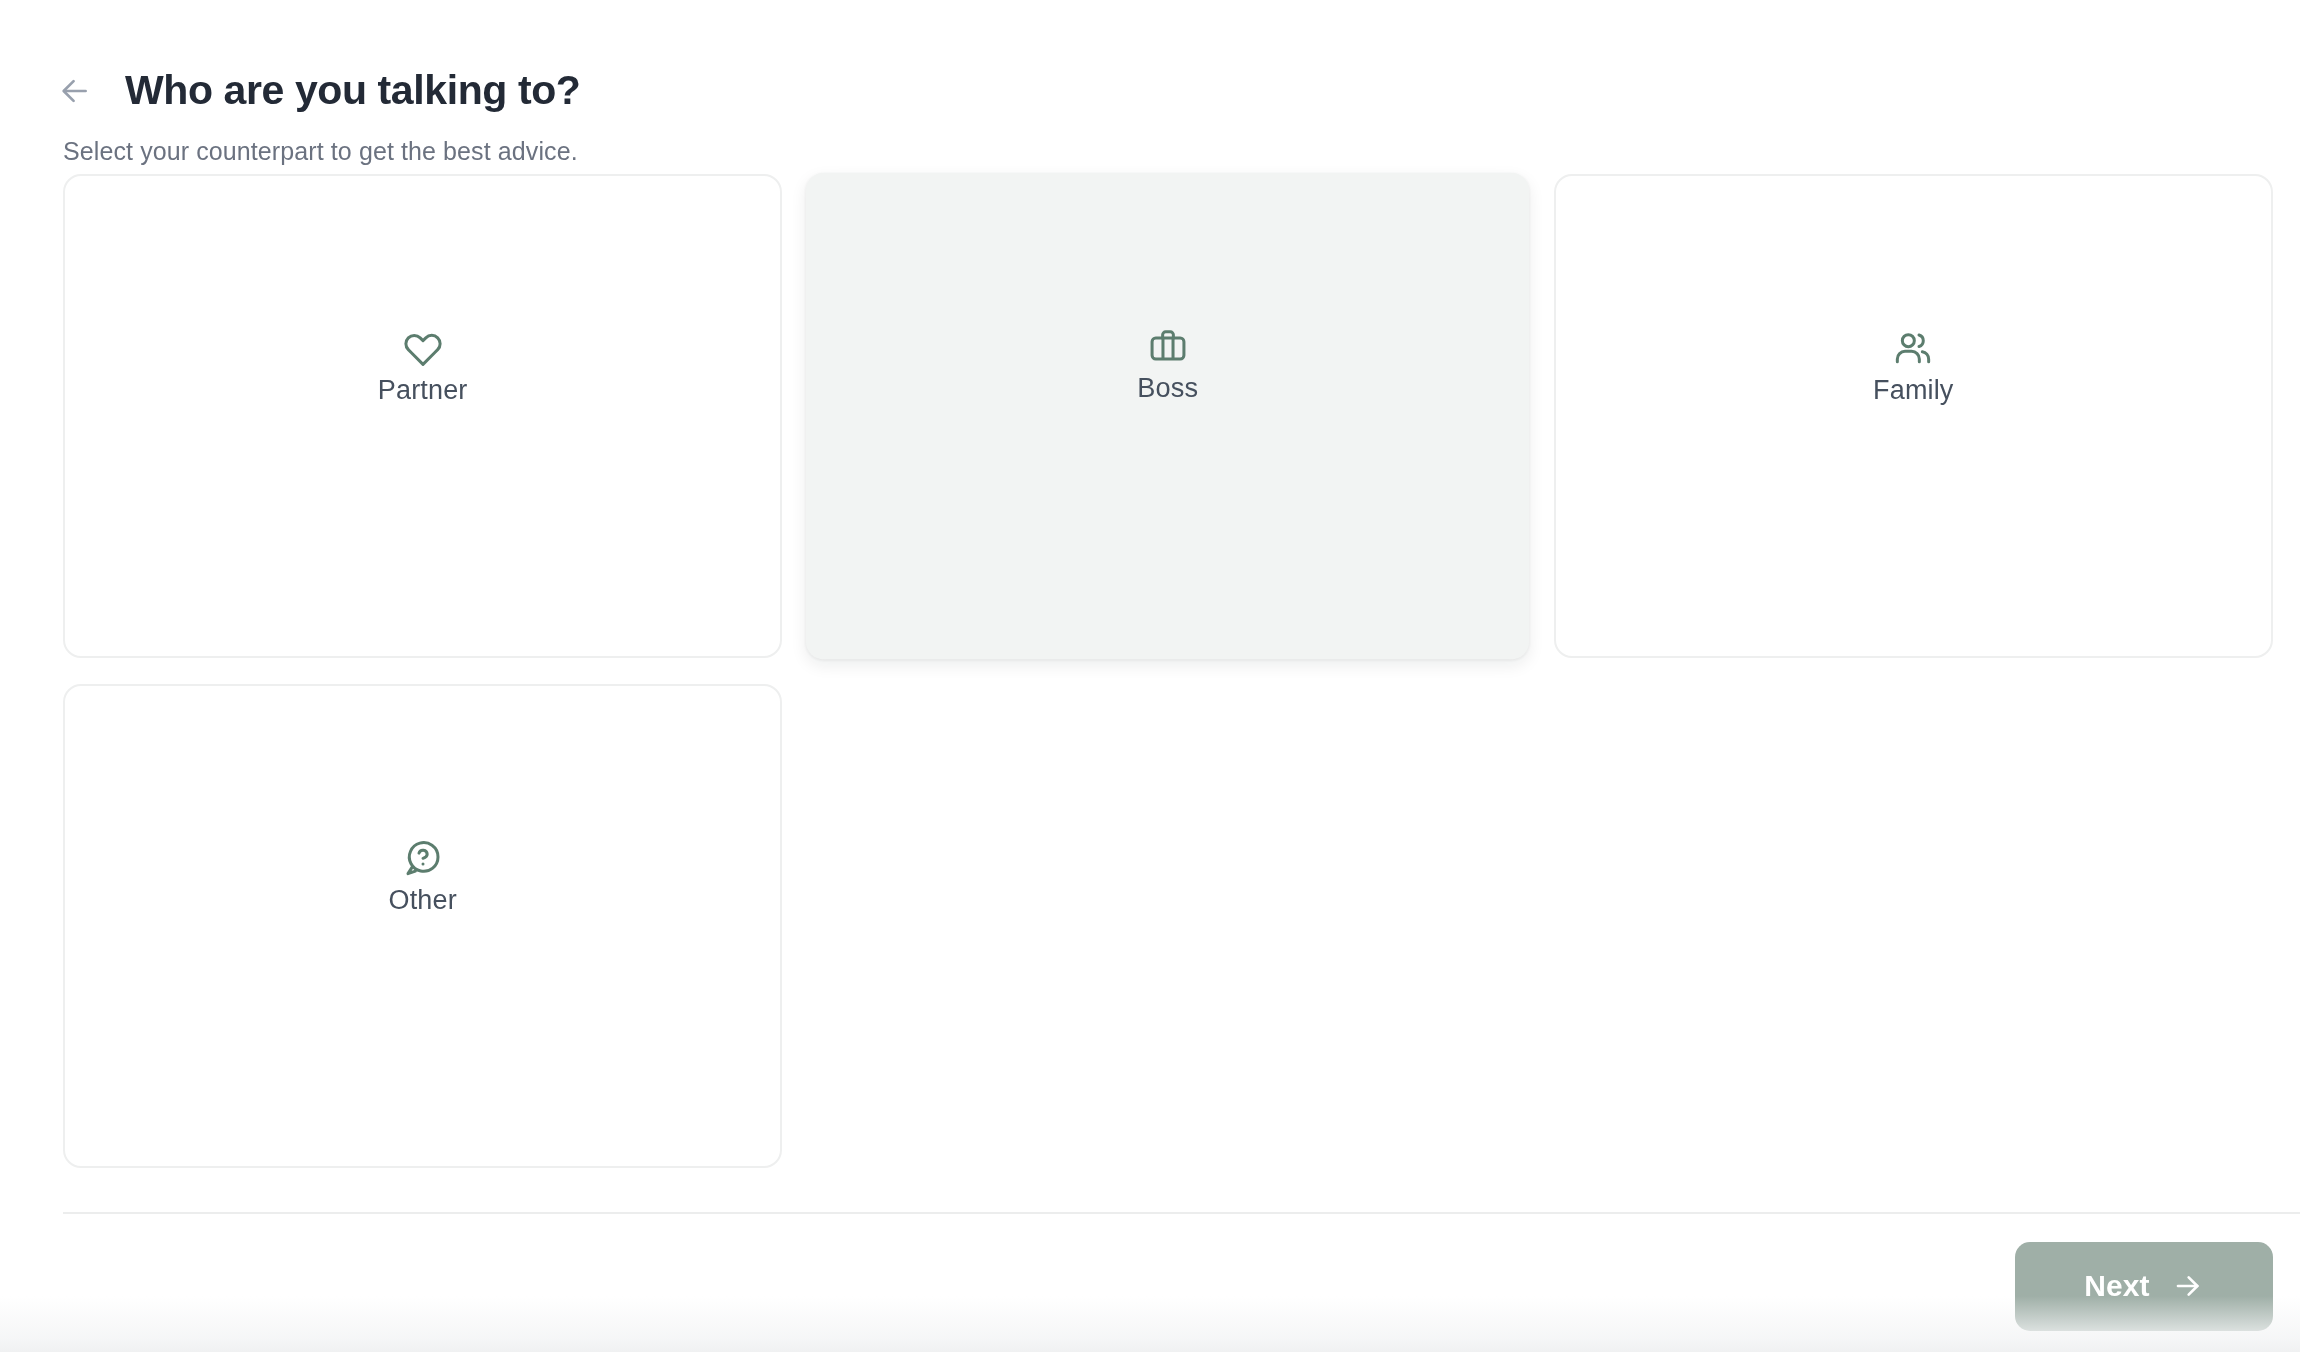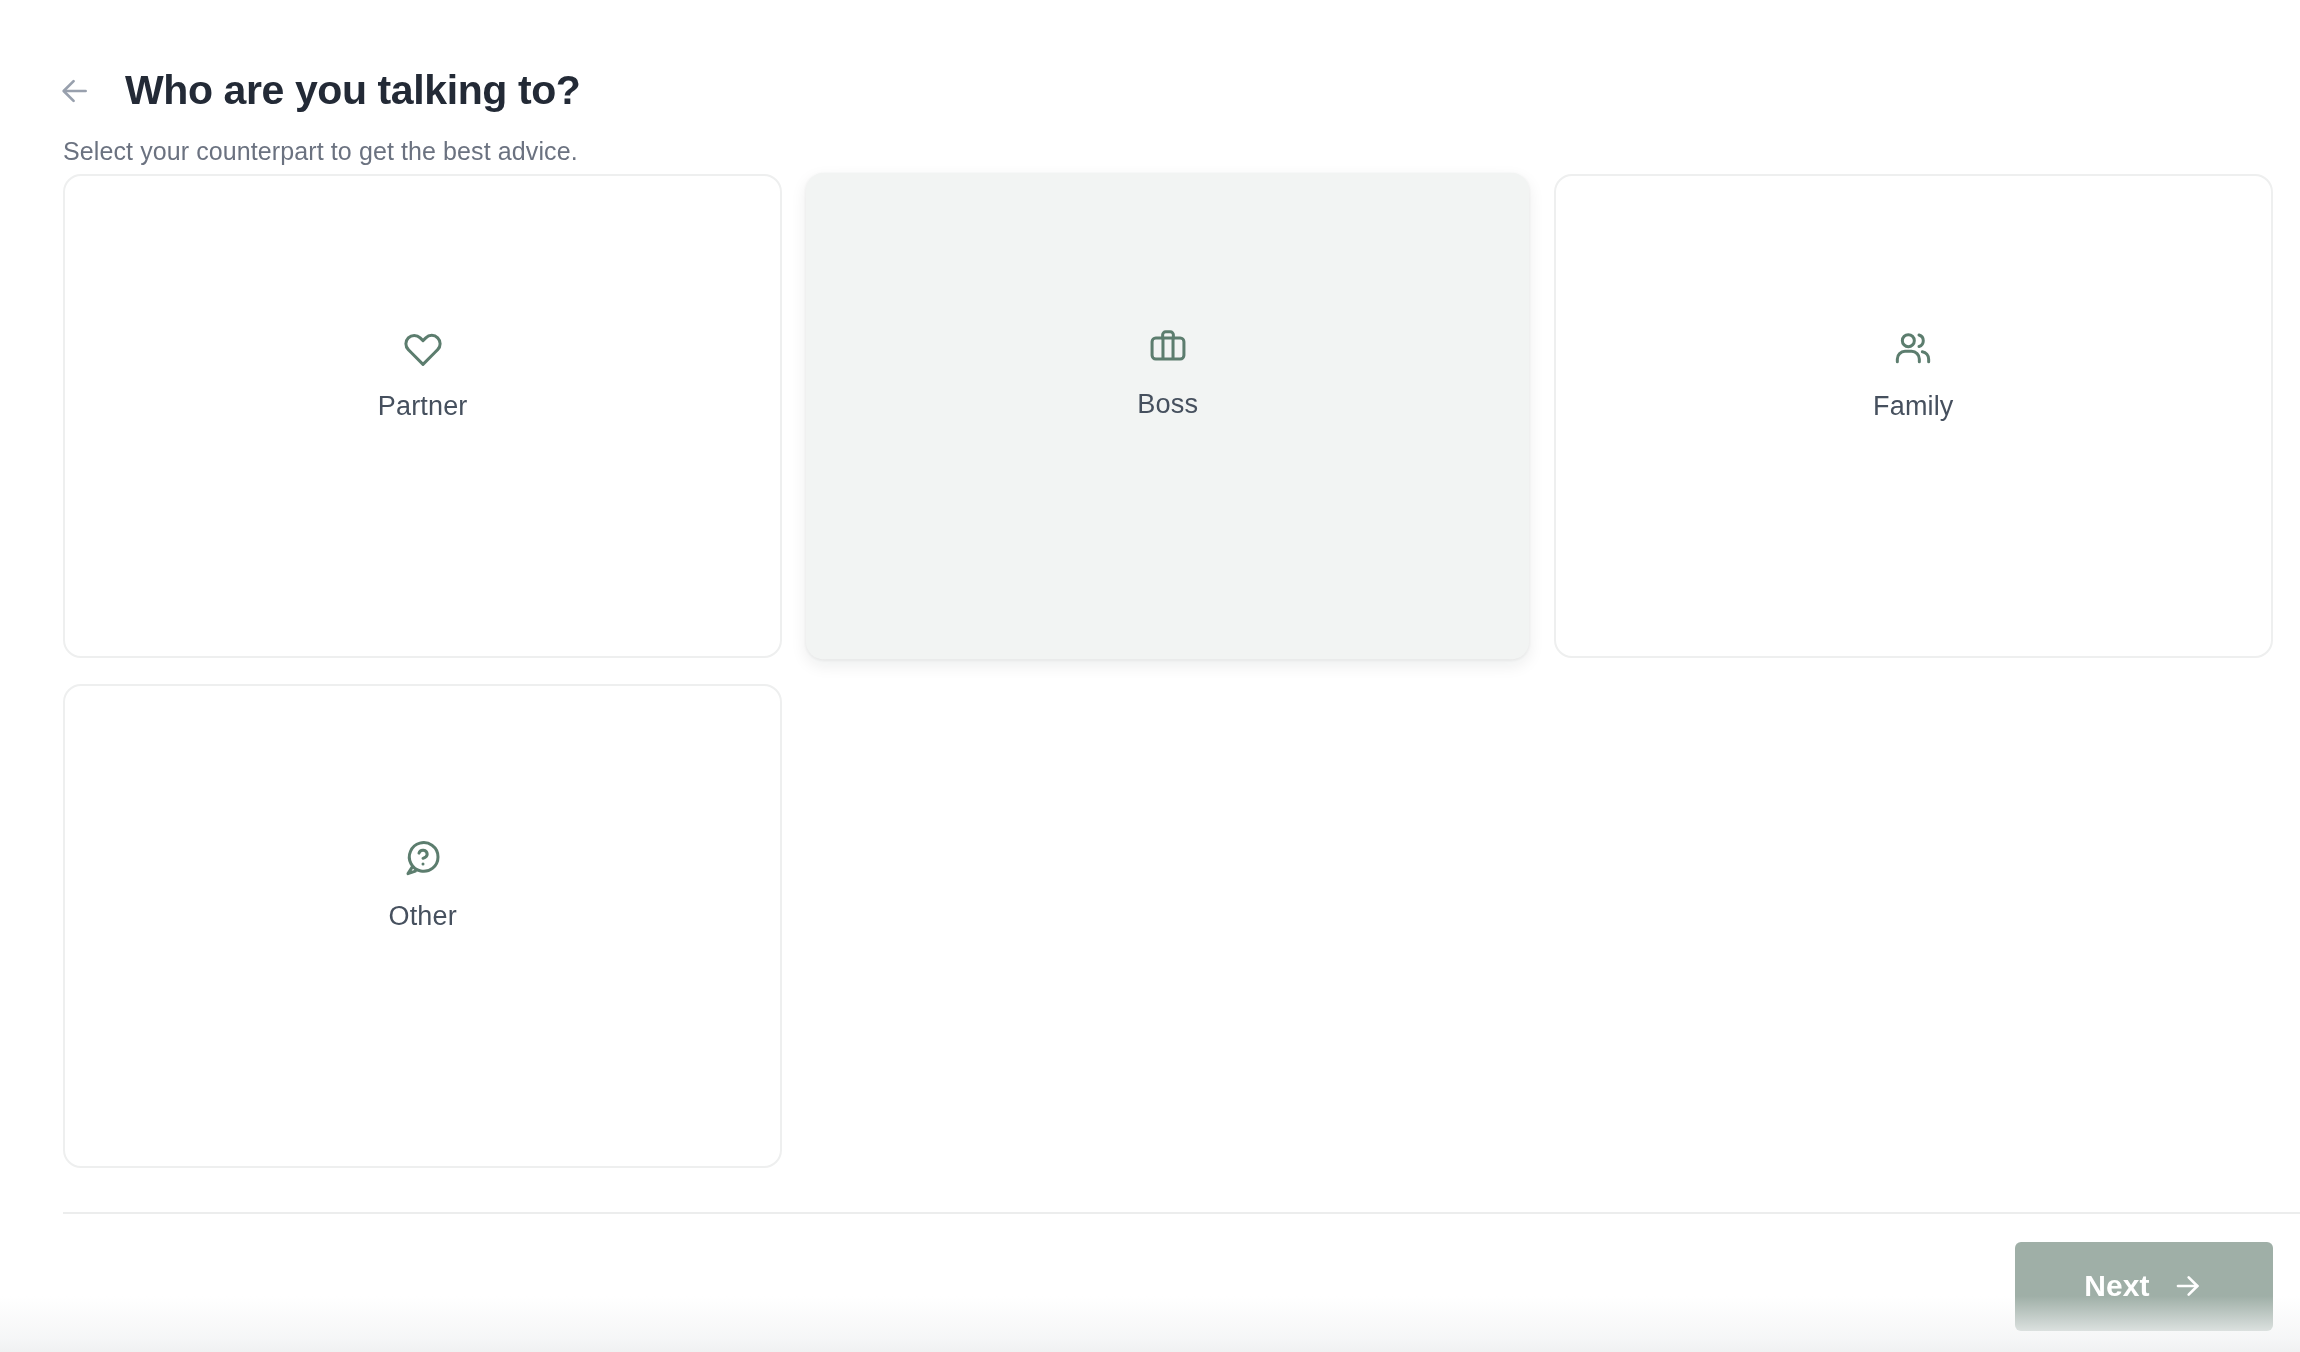--- a/index.html
+++ b/index.html
@@ -106,21 +106,21 @@
   .card-icon {
     height: 44px;
     display: flex;
     align-items: center;
     justify-content: center;
     color: #5c7d6e;
   }
   .card-icon svg { display: block; }
 
   .card-label {
-    margin-top: 20px;
+    margin-top: 4px;
     font-size: 27px;
     font-weight: 400;
     color: #46505e;
     letter-spacing: 0.15px;
     line-height: 1.2;
   }
 
   
   .footer-divider {
     position: absolute;
@@ -141,21 +141,21 @@
     align-items: center;
     justify-content: flex-end;
   }
 
   .next-button {
     height: 89px;
     min-width: 258px;
     padding: 0 44px;
     background: #9fafa7;
     border: none;
-    border-radius: 6px;
+    border-radius: 15px;
     color: #ffffff;
     font-family: "Liberation Sans", sans-serif;
     font-size: 30px;
     font-weight: 700;
     letter-spacing: 0.1px;
     display: flex;
     align-items: center;
     justify-content: center;
     gap: 22px;
     cursor: pointer;

